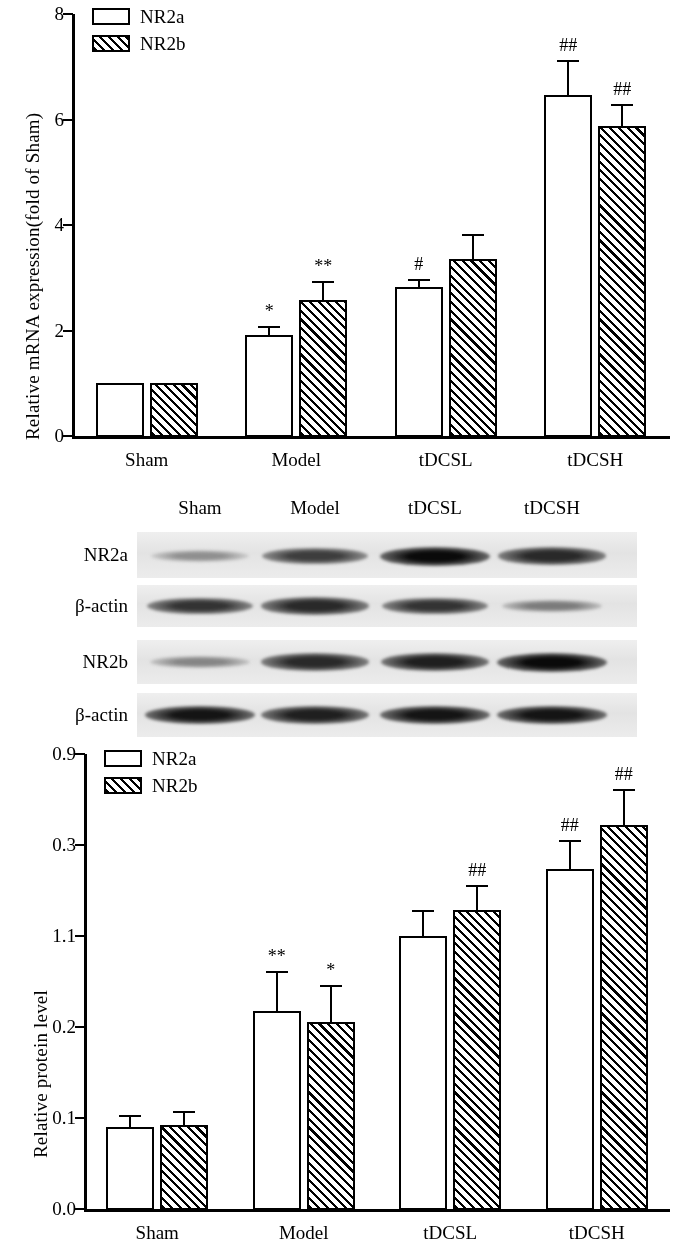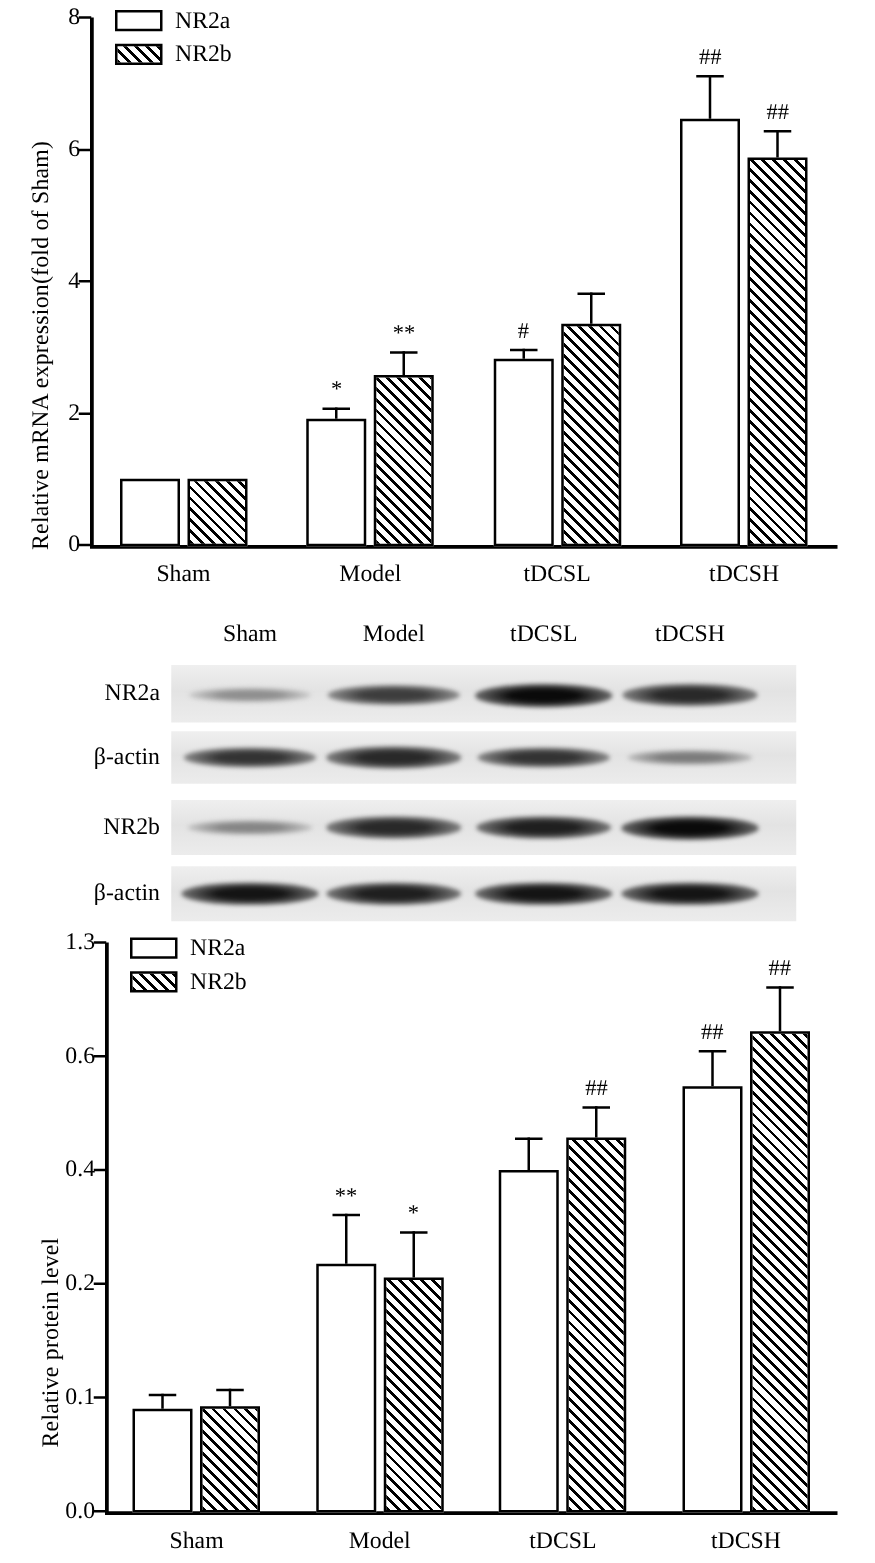--- a/index.html
+++ b/index.html
@@ -256,25 +256,25 @@
   <div class="panel" id="panel-bottom" style="top:740px;height:510px;">
       <div class="axis-line" style="left: 84px; top: 14px; width: 3px; height: 456px;"></div>
       <div class="axis-line" style="left: 84px; top: 469px; width: 586px; height: 3px;"></div>
       <div class="ytick-mark" style="left: 75px; top: 468px; width: 10px;"></div>
       <div class="ytick-label" style="left: 26px; top: 459px; width: 50px; font-family: Liberation Serif, serif;">0.0</div>
       <div class="ytick-mark" style="left: 75px; top: 377px; width: 10px;"></div>
       <div class="ytick-label" style="left: 26px; top: 368px; width: 50px;">0.1</div>
       <div class="ytick-mark" style="left: 75px; top: 286px; width: 10px;"></div>
       <div class="ytick-label" style="left: 26px; top: 277px; width: 50px;">0.2</div>
       <div class="ytick-mark" style="left: 75px; top: 195px; width: 10px;"></div>
-      <div class="ytick-label" style="left: 26px; top: 186px; width: 50px;">0.4</div>
+      <div class="ytick-label" style="left: 26px; top: 186px; width: 50px;">1.1</div>
       <div class="ytick-mark" style="left: 75px; top: 104px; width: 10px;"></div>
-      <div class="ytick-label" style="left: 26px; top: 95px; width: 50px;">0.6</div>
+      <div class="ytick-label" style="left: 26px; top: 95px; width: 50px;">0.3</div>
       <div class="ytick-mark" style="left: 75px; top: 13px; width: 10px;"></div>
-      <div class="ytick-label" style="left: 26px; top: 4px; width: 50px;">1.3</div>
+      <div class="ytick-label" style="left: 26px; top: 4px; width: 50px;">0.9</div>
       <div class="ylabel" style="left: 30px; top: 418px; transform: rotate(-90deg);">Relative protein level</div>
       <div class="xtick-label" style="left: 77.25px; top: 483px; width: 160px;">Sham</div>
       <div class="bar" style="left: 106.25px; top: 386.645px; width: 48px; height: 83.355px;"></div>
       <div class="errbar" style="left: 129.25px; top: 375.27px; height: 11.375px;"></div>
       <div class="errcap" style="left: 119.25px; top: 375.27px; width: 22px;"></div>
       <div class="bar hatch" style="left: 160.25px; top: 384.825px; width: 48px; height: 85.175px;"></div>
       <div class="errbar" style="left: 183.25px; top: 371.175px; height: 13.65px;"></div>
       <div class="errcap" style="left: 173.25px; top: 371.175px; width: 22px;"></div>
       <div class="xtick-label" style="left: 223.75px; top: 483px; width: 160px;">Model</div>
       <div class="bar" style="left: 252.75px; top: 271.075px; width: 48px; height: 198.925px;"></div>

